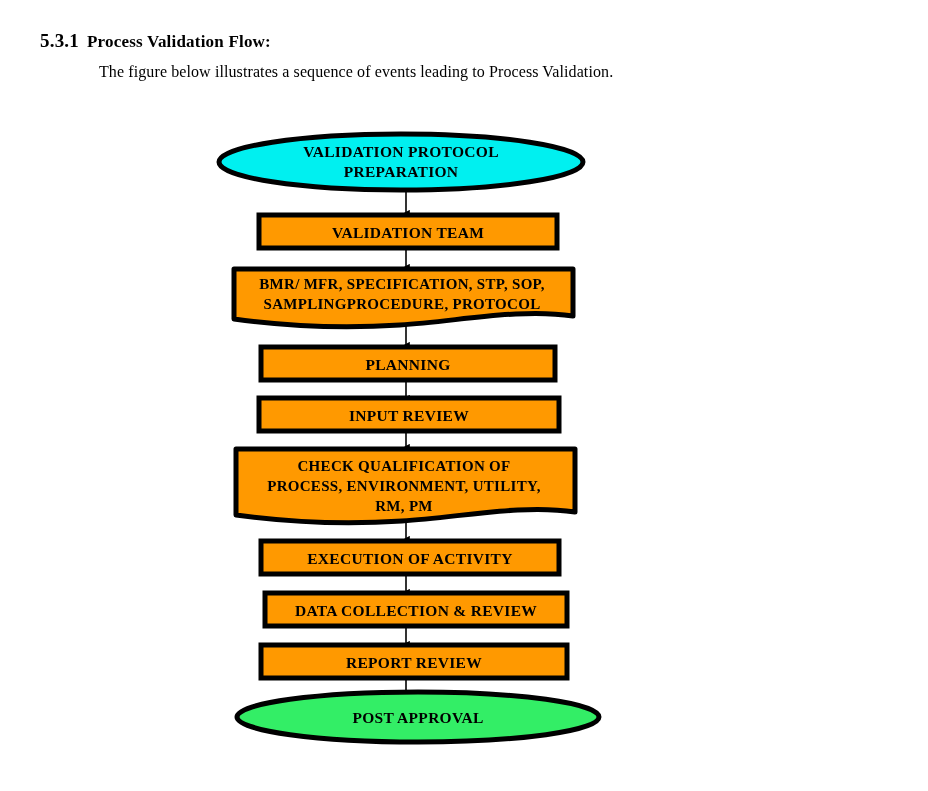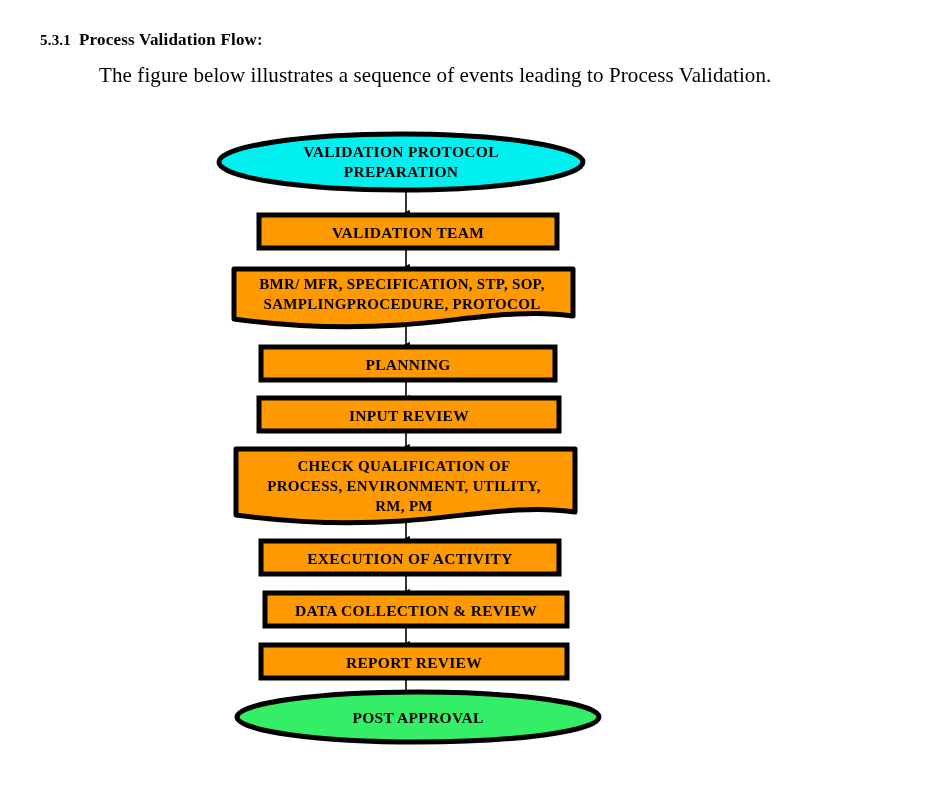--- a/index.html
+++ b/index.html
@@ -20,34 +20,34 @@
   
   .heading-row {
     position: absolute;
     left: 40px;
     top: 30px;
     display: flex;
     align-items: baseline;
   }
   .heading-number {
     font-weight: bold;
-    font-size: 15px;
+    font-size: 19px;
     letter-spacing: 0.2px;
   }
   .heading-title {
     font-weight: bold;
     font-size: 17px;
     margin-left: 8px;
     letter-spacing: 0.2px;
   }
   .intro-text {
     position: absolute;
     left: 99px;
     top: 63px;
-    font-size: 21px;
+    font-size: 16px;
     letter-spacing: 0.1px;
     white-space: nowrap;
   }
 
   
   .flow-canvas {
     position: absolute;
     left: 0;
     top: 110px;
     width: 786px;

